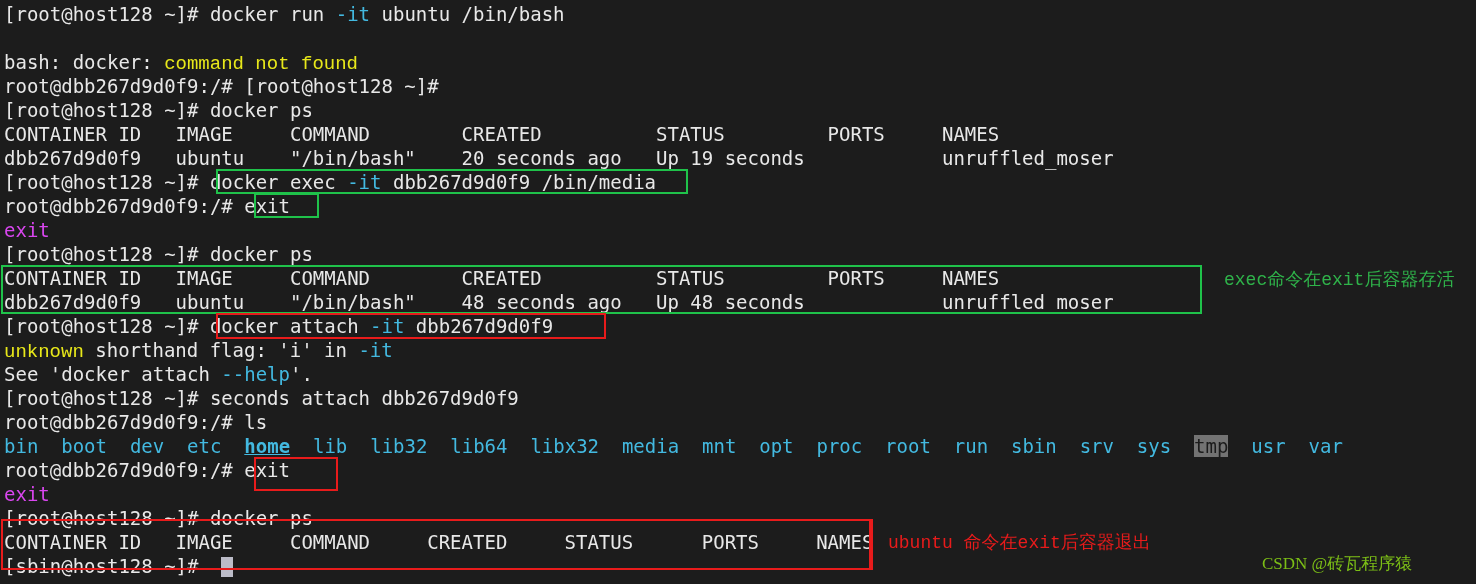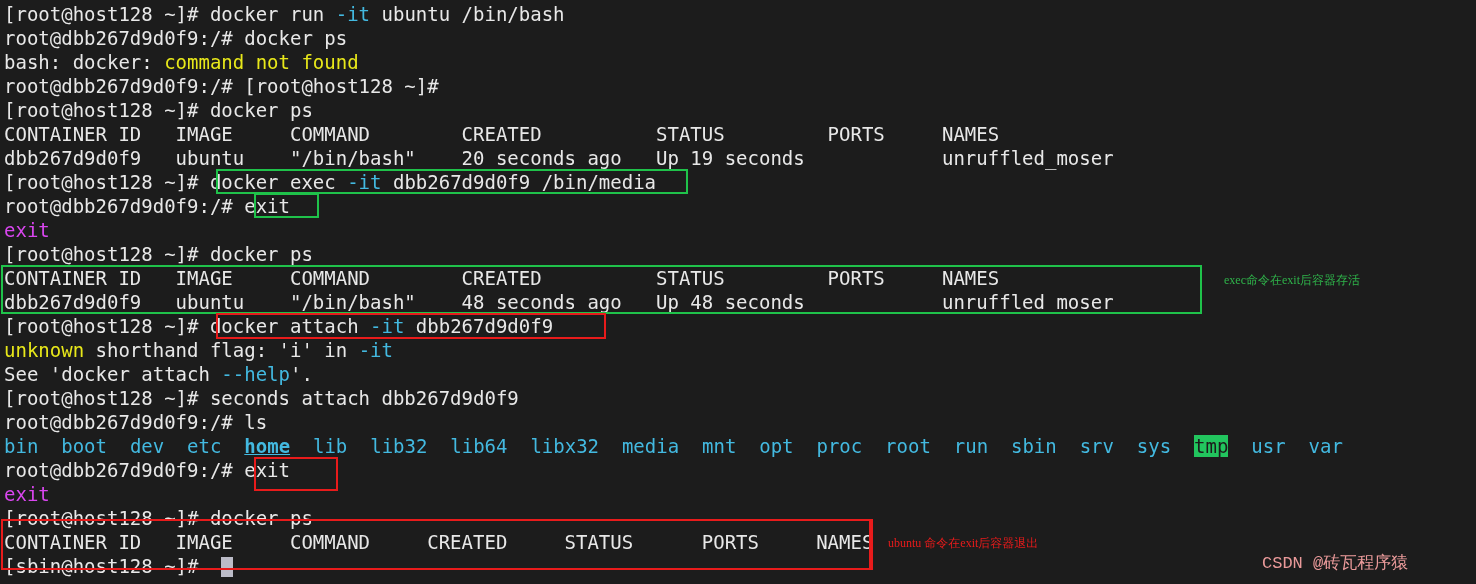--- a/index.html
+++ b/index.html
@@ -20,71 +20,70 @@
   }
   .line {
     position: absolute;
     left: 4px;
     white-space: pre;
     height: 24px;
     letter-spacing: 0px;
   }
   .fg-default { color: #e8e8e8; }
   .fg-cyan    { color: #43b9e0; }
-  .fg-yellow  { color: #e8e81a; }
+  .fg-yellow  { color: #e8e81a; font-family: Liberation Mono, monospace; }
   .fg-magenta { color: #d946ef; }
   .fg-dir     { color: #43b9e0; }
   .tmp-hl {
-    background: #22c55e;
+    background: #737373;
     color: #1c1c1c;
   }
   .underline-home { text-decoration: underline; font-weight: bold; }
 
   
   .box {
     position: absolute;
     box-sizing: border-box;
     pointer-events: none;
   }
   .box-green { border: 2px solid #1fc24a; }
   .box-red   { border: 2px solid #e81b1b; }
 
   .ann {
     position: absolute;
     white-space: pre;
-    font-family: Liberation Serif, serif;
-    font-size: 12px;
+    font-family: Liberation Mono, monospace;
+    font-size: 18px;
     line-height: 22px;
   }
   .ann-green { color: #2fb34a; }
   .ann-red   { color: #e81b1b; }
 
   .watermark {
     position: absolute;
     white-space: pre;
-    font-family: Liberation Mono, monospace;
+    font-family: Liberation Serif, serif;
     font-size: 17px;
-    color: #fca5a5;
+    color: #84cc16;
     opacity: 0.92;
   }
 
   .cursor {
     position: absolute;
     width: 12px;
     height: 20px;
     background: #bcbcc8;
   }
 </style>
 </head>
 <body>
 
 <div id="terminal">
 
   <div class="line" style="top:2px"><span class="fg-default">[root@host128 ~]# docker run </span><span class="fg-cyan">-it</span><span class="fg-default"> ubuntu /bin/bash</span></div>
-  <div class="line" style="top:26px"><span class="fg-default">root@dbb267d9d0f9:/# docker ps</span></div>
   <div class="line" style="top:50px"><span class="fg-default">bash: docker: </span><span class="fg-yellow">command not found</span></div>
   <div class="line" style="top:74px"><span class="fg-default">root@dbb267d9d0f9:/# [root@host128 ~]#</span></div>
   <div class="line" style="top:98px"><span class="fg-default">[root@host128 ~]# docker ps</span></div>
   <div class="line" style="top:122px"><span class="fg-default">CONTAINER ID   IMAGE     COMMAND        CREATED          STATUS         PORTS     NAMES</span></div>
   <div class="line" style="top:146px"><span class="fg-default">dbb267d9d0f9   ubuntu    "/bin/bash"    20 seconds ago   Up 19 seconds            unruffled_moser</span></div>
   <div class="line" style="top:170px"><span class="fg-default">[root@host128 ~]# docker exec </span><span class="fg-cyan">-it</span><span class="fg-default"> dbb267d9d0f9 /bin/media</span></div>
   <div class="line" style="top:194px"><span class="fg-default">root@dbb267d9d0f9:/# exit</span></div>
   <div class="line" style="top:218px"><span class="fg-magenta">exit</span></div>
   <div class="line" style="top:242px"><span class="fg-default">[root@host128 ~]# docker ps</span></div>
   <div class="line" style="top:266px"><span class="fg-default">CONTAINER ID   IMAGE     COMMAND        CREATED          STATUS         PORTS     NAMES</span></div>

